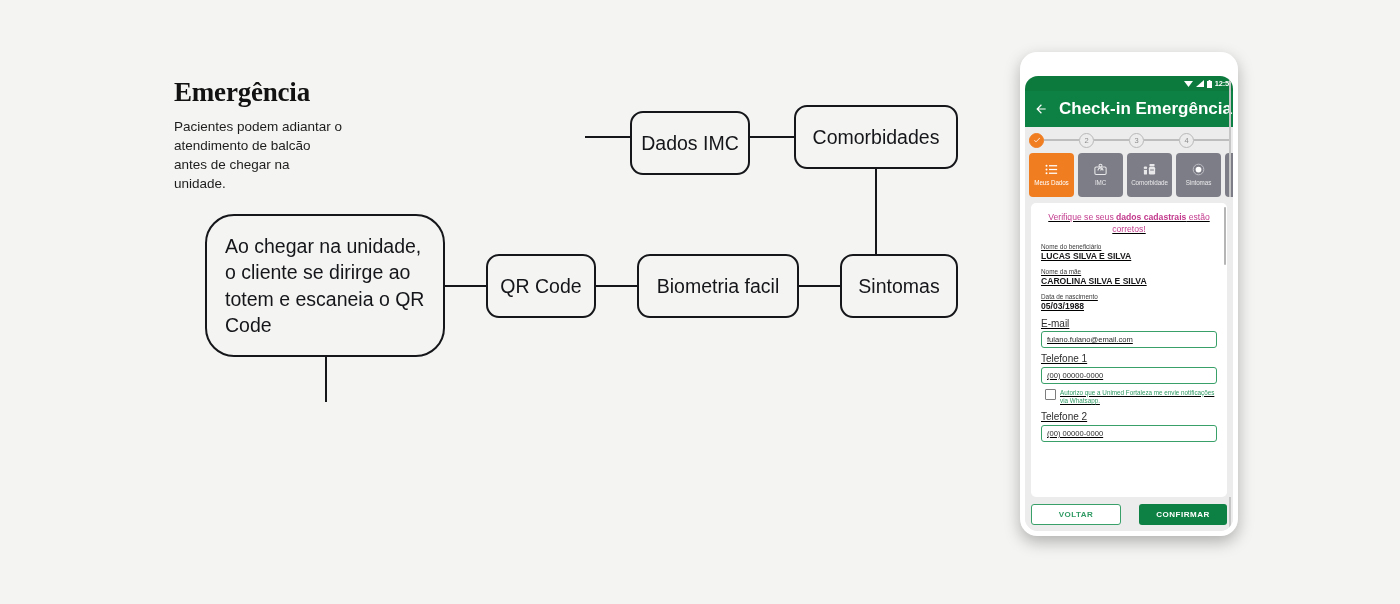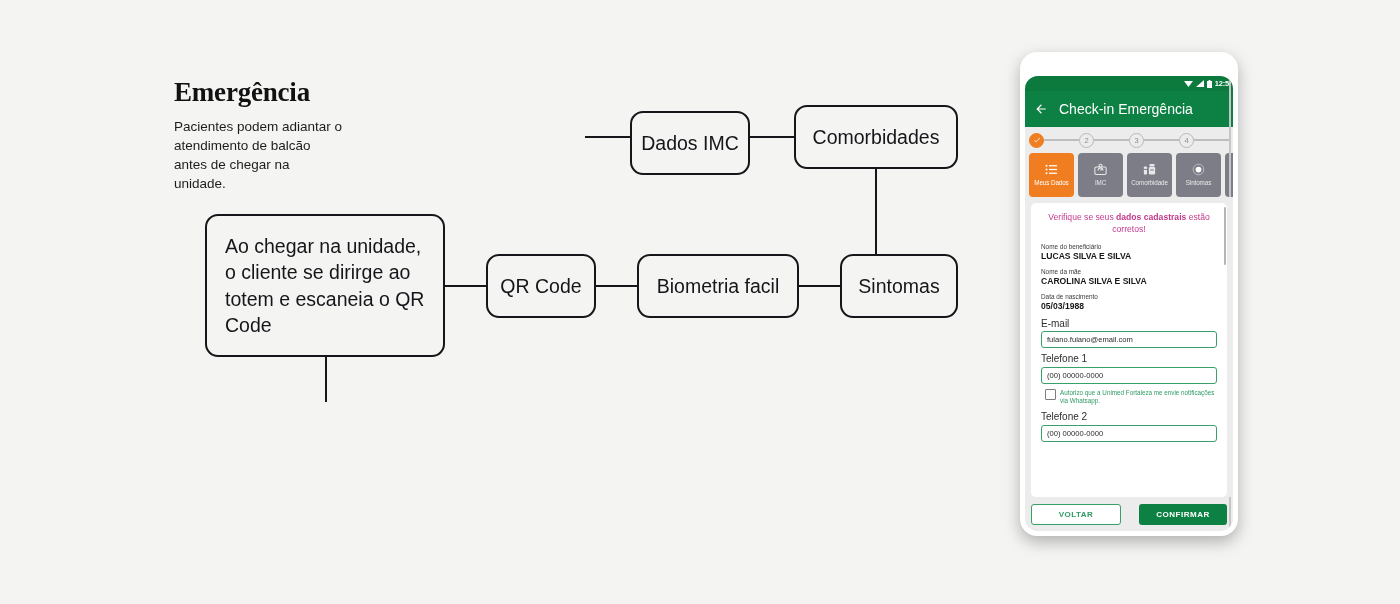--- a/index.html
+++ b/index.html
@@ -53,21 +53,21 @@
     padding-right:4px;gap:3px;
   }
   #statusbar .ico{display:block;}
   #statusbar .clock{color:#fff;font-size:7.5px;font-weight:bold;letter-spacing:-.2px;}
   
   #appbar{
     height:36px;background:#0d8043;flex:0 0 auto;
     display:flex;align-items:center;gap:11px;padding-left:9px;
   }
   #appbar .bk{width:14px;height:14px;flex:0 0 auto;}
-  #appbar .ttl{color:#fff;font-size:14px;}
+  #appbar .ttl{color:#fff;font-size:17px;font-weight:bold;}
   
   #stepper{
     background:#ececec;flex:0 0 auto;height:26px;
     display:flex;align-items:center;padding:0 4px;position:relative;
   }
   .step{
     width:15px;height:15px;border-radius:50%;flex:0 0 auto;
     display:flex;align-items:center;justify-content:center;
     font-size:7.5px;color:#8d8d8d;background:#ececec;
     border:1.2px solid #b9b9b9;box-sizing:border-box;z-index:2;
@@ -87,21 +87,21 @@
   .tab.active{background:#f07d20;color:#fff;}
   .tab .lbl{font-size:6.3px;line-height:1;letter-spacing:-.1px;white-space:nowrap;}
   .tab .gi{width:15px;height:15px;display:block;}
   
   #body{
     flex:1 1 auto;background:#ececec;position:relative;overflow:hidden;
     padding:6px 6px 0 6px;box-sizing:border-box;
   }
   #card{
     background:#fff;border-radius:5px;height:100%;box-sizing:border-box;
-    padding:9px 10px 0 10px;position:relative;overflow:hidden;
+    padding:9px 10px 0 10px;position:relative;overflow:hidden;text-decoration:underline;
   }
   #card .headline{
     text-align:center;color:#c2398c;font-size:8.6px;line-height:1.35;
     margin-bottom:8px;
   }
   #card .headline b{font-weight:bold;}
   .ro{margin-bottom:6px;}
   .ro .k{font-size:6.4px;color:#3a3a3a;line-height:1.2;}
   .ro .v{font-size:8.6px;color:#17171a;font-weight:bold;line-height:1.3;}
   .fld{margin-bottom:5px;}
@@ -153,21 +153,21 @@
   <div class="node center" style="left:630px;top:111px;width:120px;height:64px;">
     <span>Dados IMC</span>
   </div>
   <div class="edge h" style="left:750px;top:136px;width:44px;"></div>
   <div class="node center" style="left:794px;top:105px;width:164px;height:64px;">
     <span>Comorbidades</span>
   </div>
 
   <div class="edge v" style="left:875px;top:169px;height:86px;"></div>
 
-  <div class="node left" style="left:205px;top:214px;width:240px;height:143px;">
+  <div class="node left" style="left:205px;top:214px;width:240px;height:143px;border-radius:29px;">
     <span>Ao chegar na unidade, o cliente se dirirge ao totem e escaneia o QR Code</span>
   </div>
   <div class="edge h" style="left:445px;top:285px;width:41px;"></div>
   <div class="node center" style="left:486px;top:254px;width:110px;height:64px;">
     <span>QR Code</span>
   </div>
   <div class="edge h" style="left:596px;top:285px;width:41px;"></div>
   <div class="node center" style="left:637px;top:254px;width:162px;height:64px;">
     <span>Biometria facil</span>
   </div>

